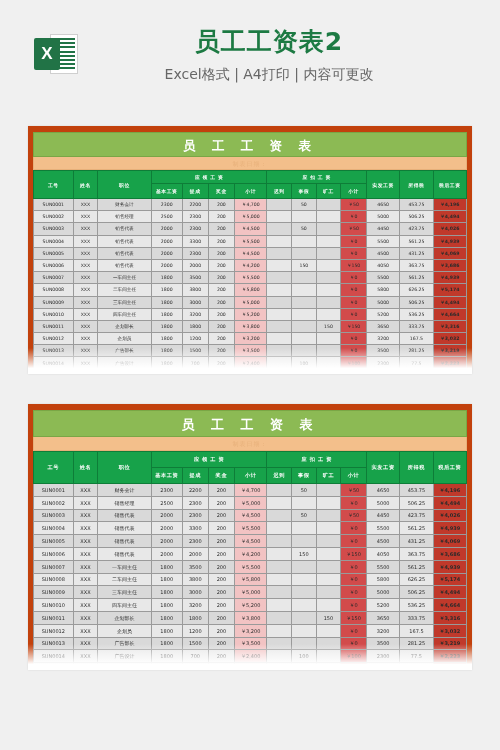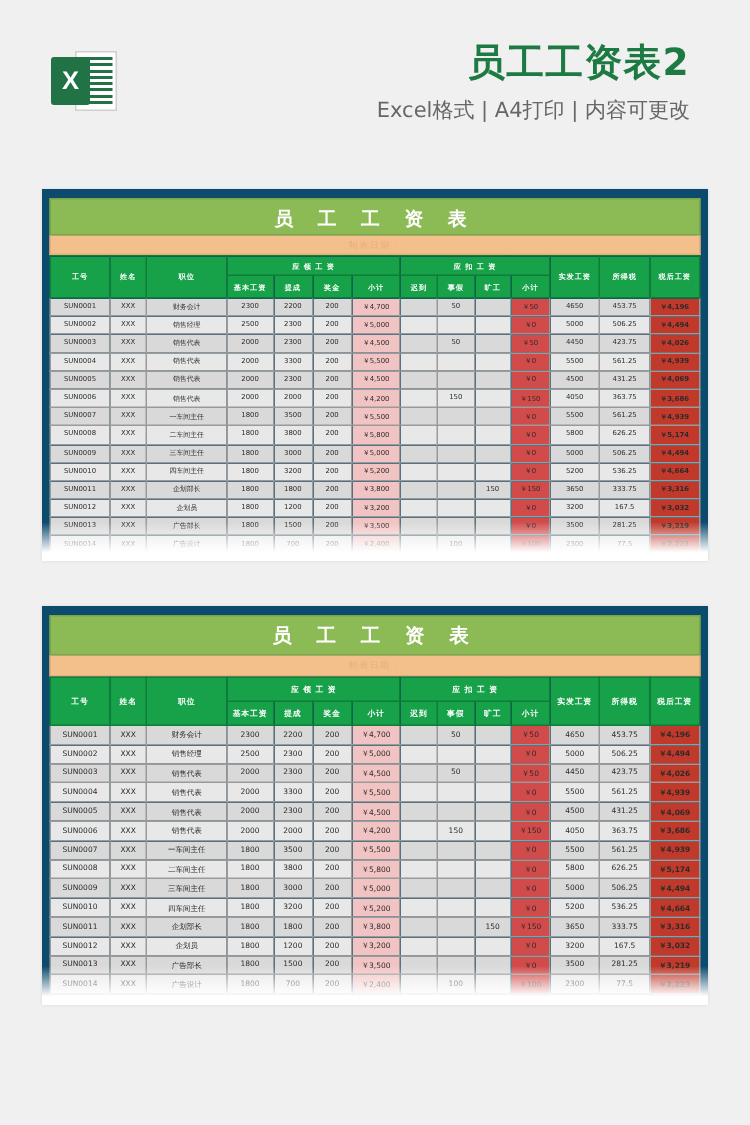--- a/index.html
+++ b/index.html
@@ -26,33 +26,33 @@
     background: repeating-linear-gradient(to bottom,
       #217346 0px, #217346 2px, #ffffff 2px, #ffffff 4.2px);
   }
   .xl-logo .xbox {
     position: absolute; left: 0px; top: 6px; width: 26px; height: 32px;
     background: #217346; border-radius: 2px;
     color: #fff; font-size: 17px; font-weight: bold;
     display: flex; align-items: center; justify-content: center;
     font-family: "Liberation Sans", sans-serif;
   }
-  .header-text { flex: 1 1 auto; text-align: right; padding-right: 40px; }
+  .header-text { flex: 1 1 auto; text-align: center; padding-right: 40px; }
   .main-title {
     color: #1d7a43; font-size: 25px; font-weight: bold;
     letter-spacing: 1px; line-height: 32px;
   }
   .sub-title {
     color: #666666; font-size: 14px; margin-top: 7px; line-height: 18px;
   }
 
   
   .card {
     position: absolute; left: 28px; width: 444px;
-    background: #0c4a6e; padding: 6px 5px 0 5px;
+    background: #c2410c; padding: 6px 5px 0 5px;
     box-shadow: 0 0 2px rgba(0,0,0,0.10);
     overflow: hidden;
   }
   .card.top { top: 126px; height: 248px; }
   .card.bottom { top: 404px; height: 266px; }
 
   .sheet-title {
     background: #8cba54; color: #ffffff;
     font-size: 12.5px; font-weight: bold; letter-spacing: 6px;
     text-align: center; line-height: 25px; height: 25px;

